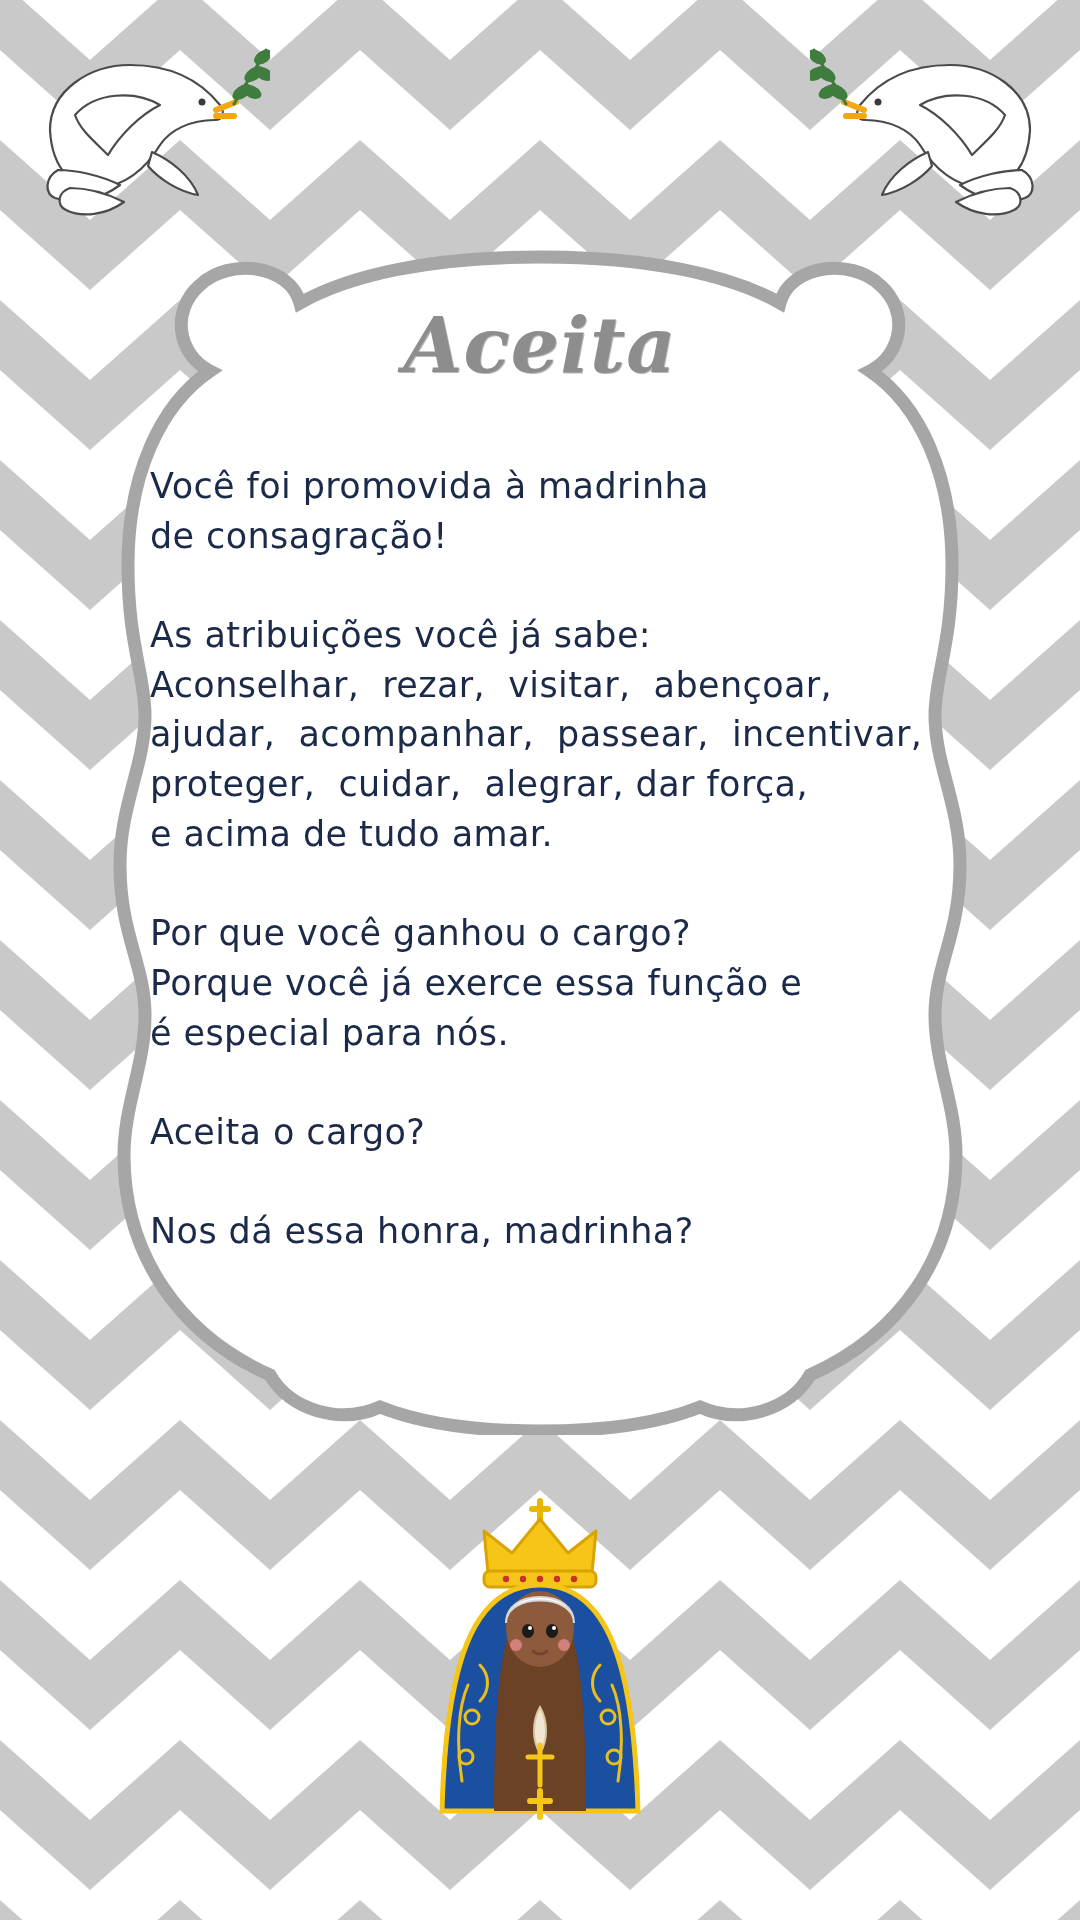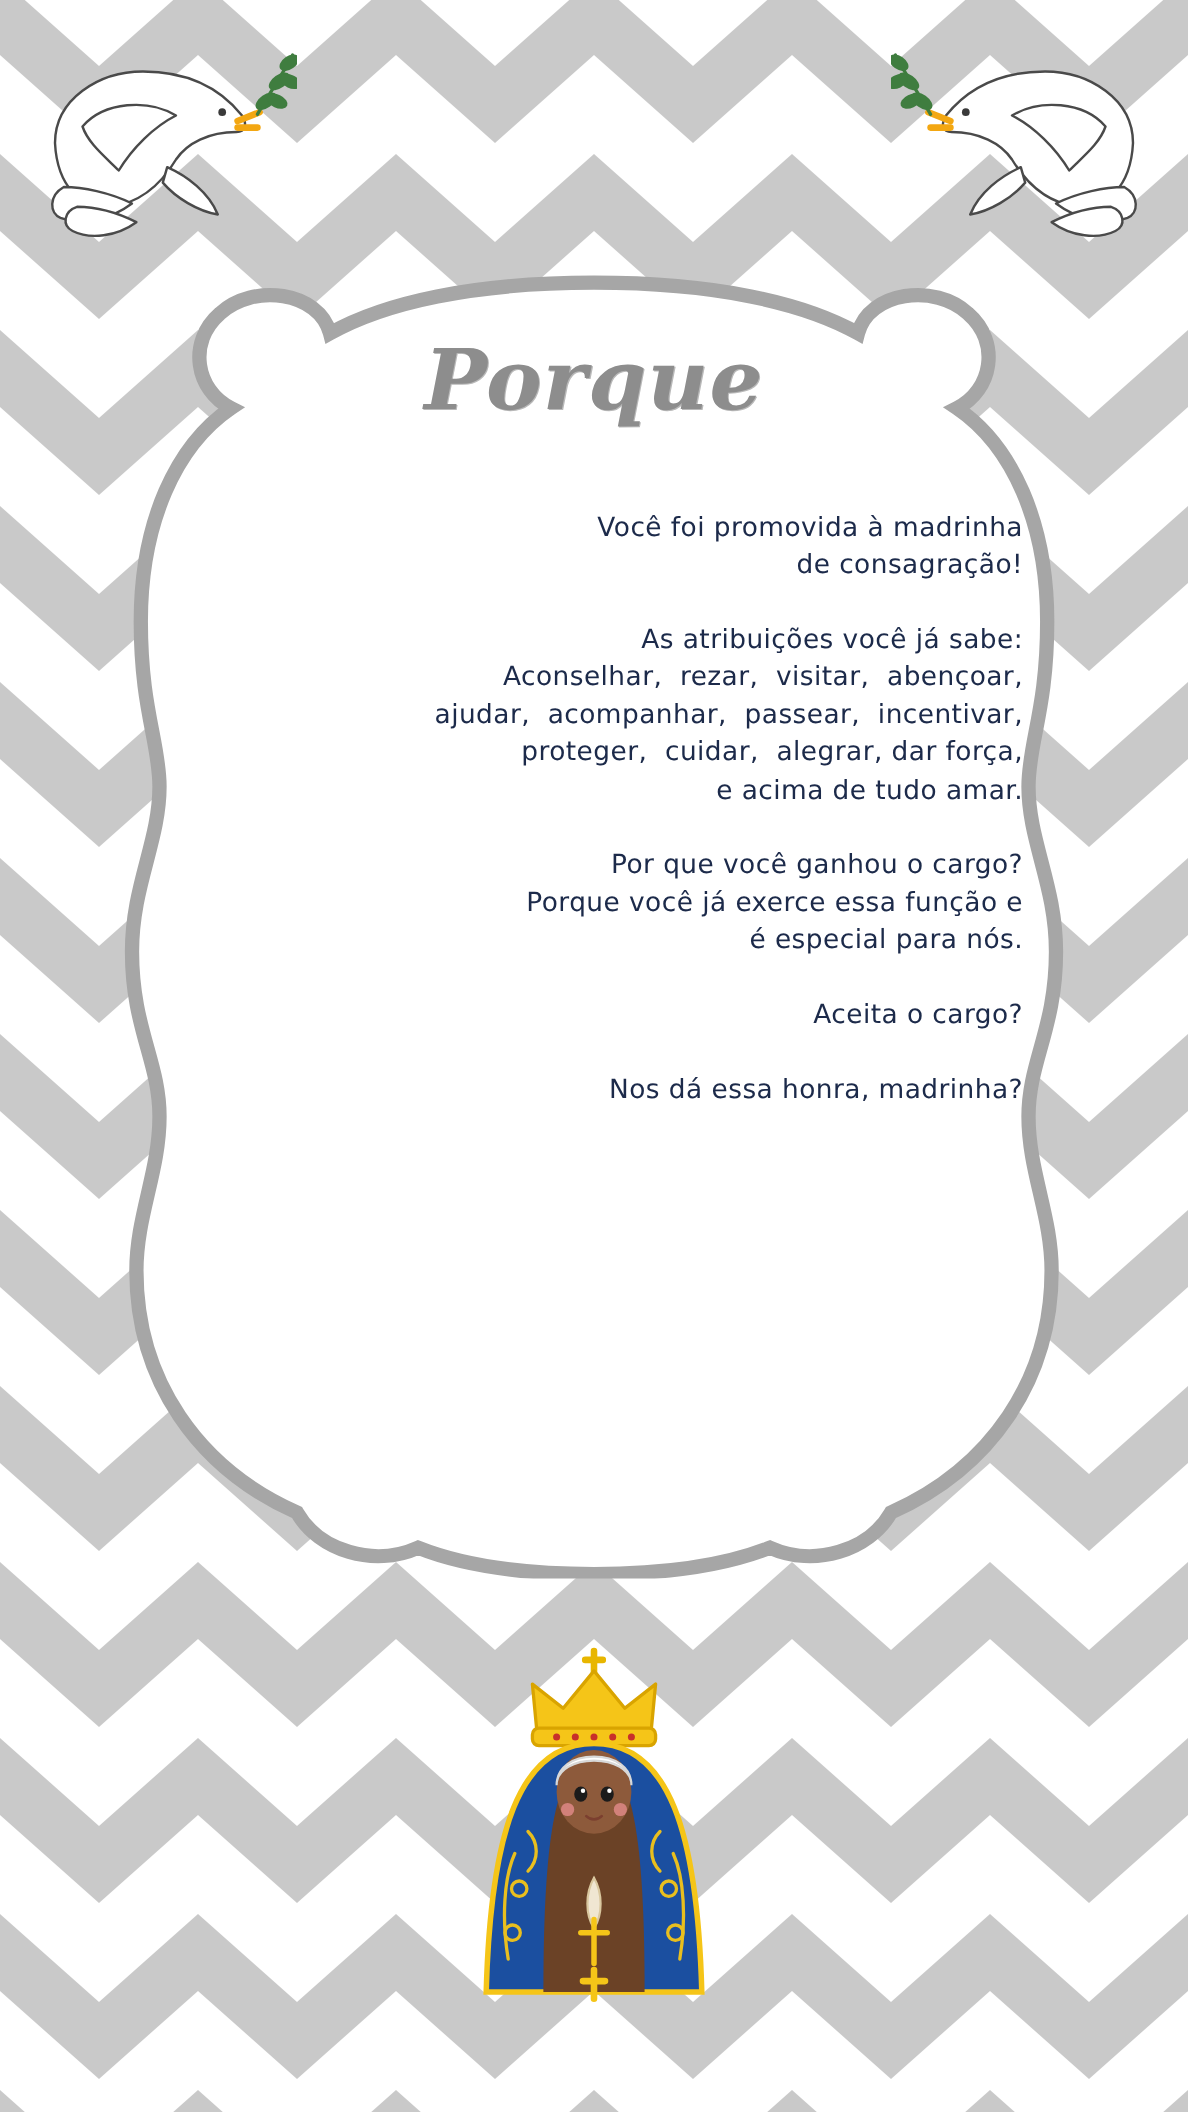--- a/index.html
+++ b/index.html
@@ -68,24 +68,24 @@
     letter-spacing: 1px;
     text-align: center;
     line-height: 1;
     margin-top: 8px;
     text-shadow: 1px 1px 0 #b9b9b9;
   }
 
   .body-text {
     margin-top: 78px;
     width: 100%;
-    text-align: right;
+    text-align: left;
     color: #1c2a4a;
     font-family: "DejaVu Sans", sans-serif;
-    font-size: 24px;
+    font-size: 35px;
     line-height: 1.42;
     letter-spacing: 0.4px;
     white-space: pre-wrap;
   }
 
   
   .dove {
     position: absolute;
   }
   .dove-left { left: 20px; top: 20px; width: 250px; height: 230px; }
@@ -188,21 +188,21 @@
                C 55 720 30 690 30 620
                C 30 560 55 520 55 470
                C 55 430 38 400 38 320
                C 38 230 70 160 120 126
                C 88 110 80 66 110 40
                C 140 12 200 20 210 58
                C 260 30 340 12 450 12 Z" fill="#ffffff" stroke="#a6a6a6" stroke-width="13"></path>
     </svg>
 
     <div class="plaque-content">
-      <div class="name">Porque</div>
+      <div class="name">Aceita</div>
       <div class="body-text">Você foi promovida à madrinha
 de consagração!
 
 As atribuições você já sabe:
 Aconselhar,  rezar,  visitar,  abençoar,
 ajudar,  acompanhar,  passear,  incentivar,
 proteger,  cuidar,  alegrar, dar força,
 e acima de tudo amar.
 
 Por que você ganhou o cargo?

